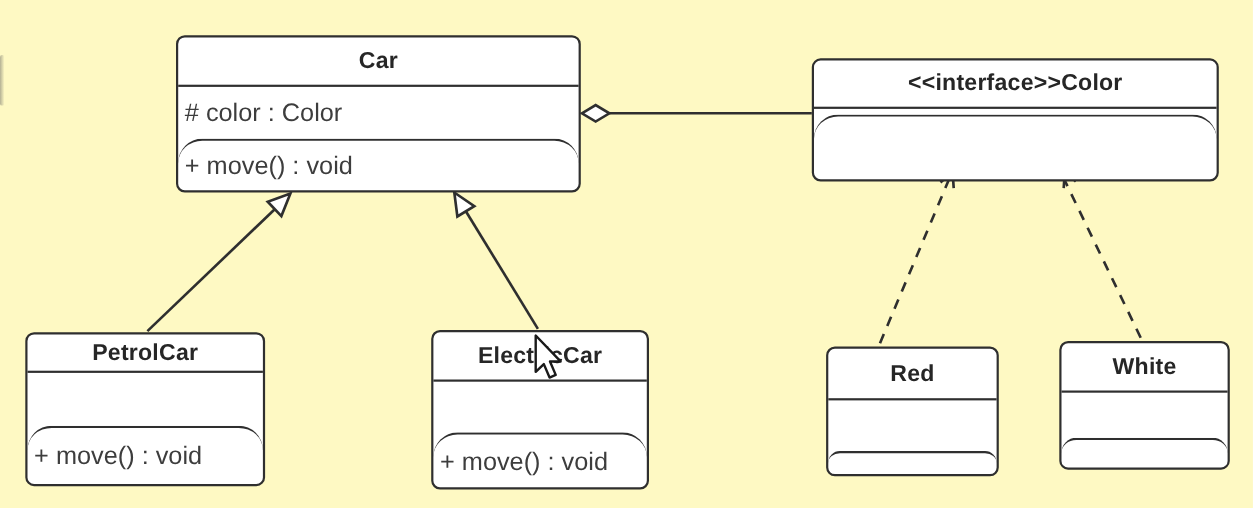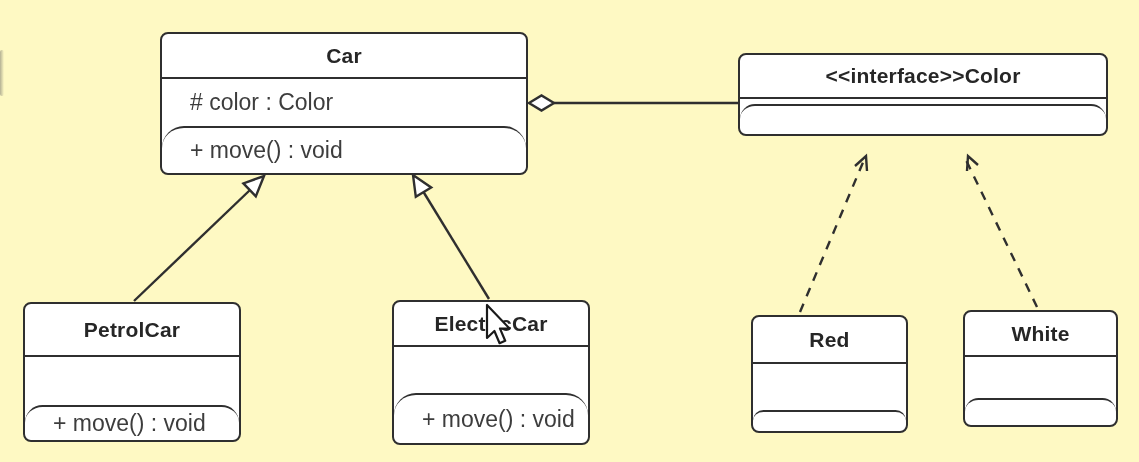--- a/index.html
+++ b/index.html
@@ -20,33 +20,33 @@
   }
   .sec{box-sizing:border-box;}
   .sec + .sec{border-top:2.5px solid #2f2f2f;}
   .cls-title{
     display:flex;align-items:center;justify-content:center;
     font-weight:700;font-size:21px;color:#262626;
     letter-spacing:0.2px;
   }
   .cls-members{
     display:flex;align-items:center;
-    padding-left:28px;
+    padding-left:6px;
     font-size:23px;color:#3d3d3d;font-weight:400;
   }
   .fill{flex:1 1 auto;border-radius:22px;}
 
   #box-car        {left:160px; top:32px;  width:368px; height:143px;}
   #box-car .s1{height:43px;} #box-car .s2{height:49px;}
 
-  #box-interface  {left:738px; top:53px;  width:370px; height:83px;}
+  #box-interface  {left:738px; top:53px;  width:370px; height:112px;}
   #box-interface .s1{height:42px;} #box-interface .s2{height:7px;}
 
   #box-petrolcar  {left:23px;  top:302px; width:218px; height:140px;}
-  #box-petrolcar .s1{height:51px;} #box-petrolcar .s2{height:50px;}
+  #box-petrolcar .s1{height:33px;} #box-petrolcar .s2{height:50px;}
 
   #box-electriccar{left:392px; top:300px; width:198px; height:145px;}
   #box-electriccar .s1{height:43px;} #box-electriccar .s2{height:48px;}
 
   #box-red        {left:751px; top:315px; width:157px; height:118px;justify-content:flex-end;}
   #box-red .s1{height:45px;} #box-red .s2{height:48px;}
 
   #box-white      {left:963px; top:310px; width:155px; height:117px;}
   #box-white .s1{height:43px;} #box-white .s2{height:43px;}
 

